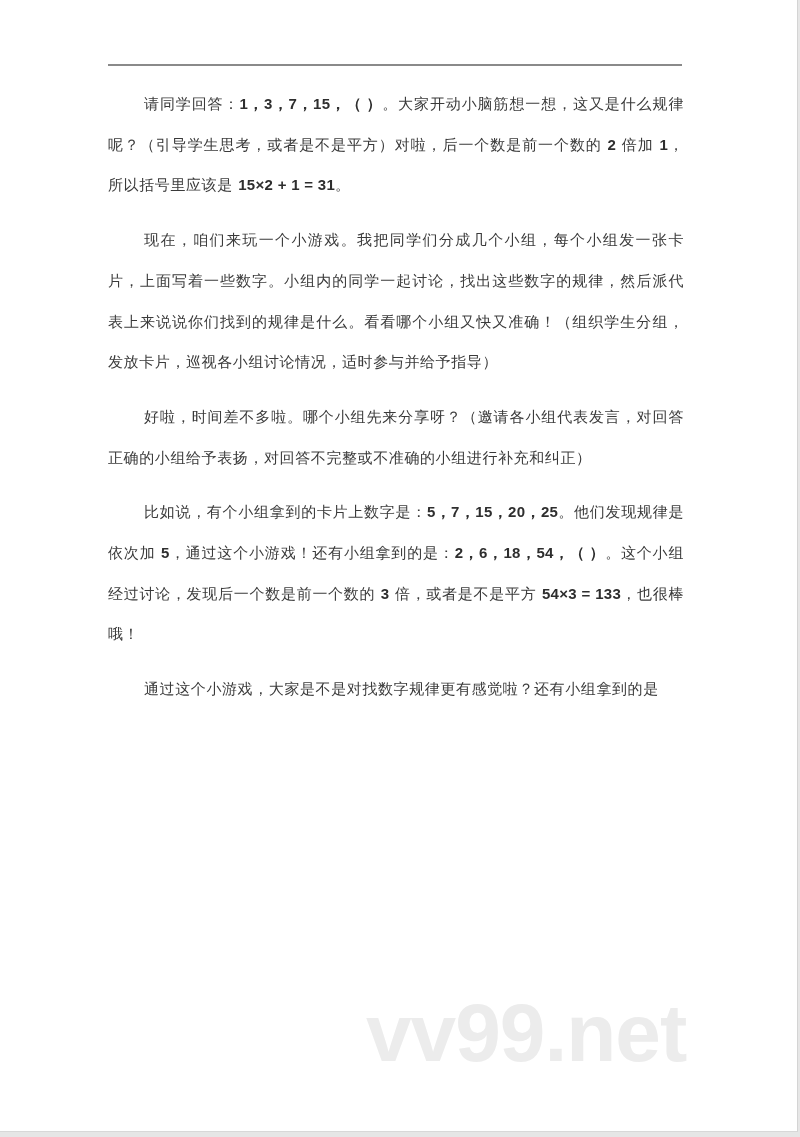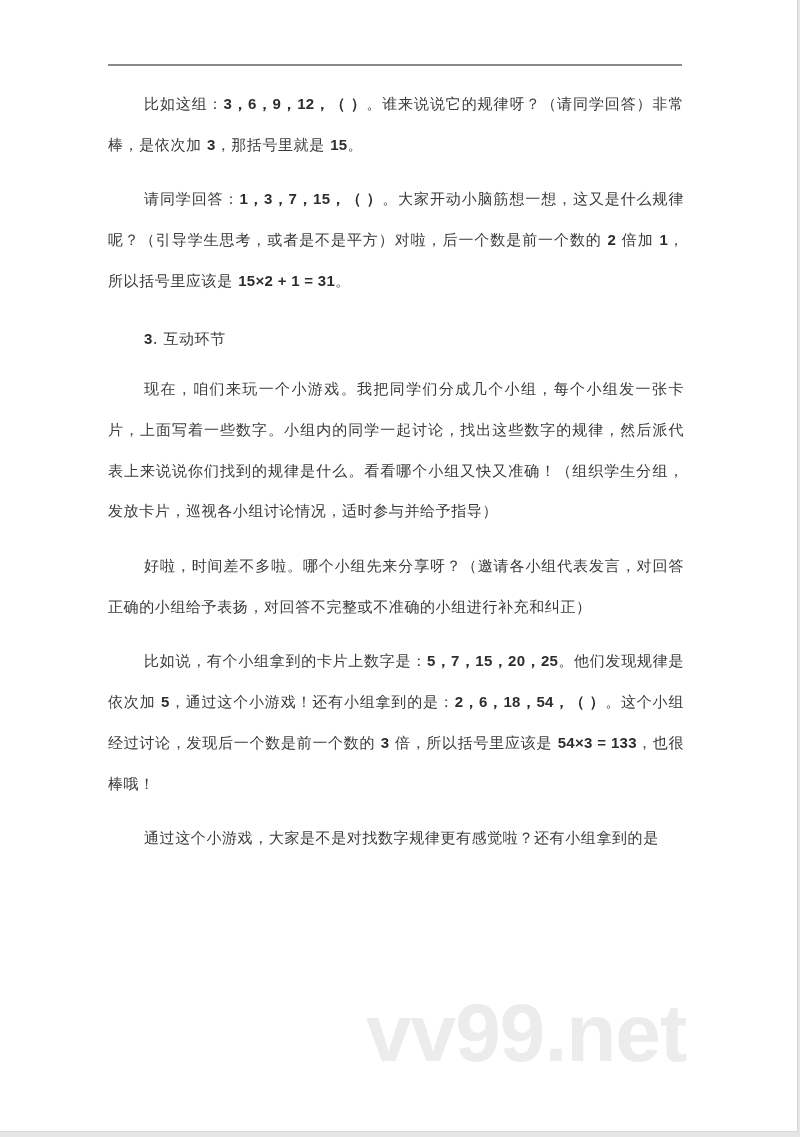--- a/index.html
+++ b/index.html
@@ -38,30 +38,28 @@
     line-height: 1;
   }
 </style>
 </head>
 <body>
 
 <div class="page">
   <div class="header-rule"></div>
 
   <div class="body-text">
-    <p class="para"><span>比如这组：</span><span class="num">3，6，9，12，（ ）</span><span>。谁来说说它的规律呀？（请同学回答）非常棒，是依次加 </span><span class="num">3</span><span>，那括号里就是 </span><span class="num">15</span><span>。</span></p>
 
     <p class="para"><span>请同学回答：</span><span class="num">1，3，7，15，（ ）</span><span>。大家开动小脑筋想一想，这又是什么规律呢？（引导学生思考，或者是不是平方）对啦，后一个数是前一个数的 </span><span class="num">2</span><span> 倍加 </span><span class="num">1</span><span>，所以括号里应该是 </span><span class="num">15×2 + 1 = 31</span><span>。</span></p>
 
 
-    <p class="para heading"><span class="num">3</span><span>. 互动环节</span></p>
 
     <p class="para"><span>现在，咱们来玩一个小游戏。我把同学们分成几个小组，每个小组发一张卡片，上面写着一些数字。小组内的同学一起讨论，找出这些数字的规律，然后派代表上来说说你们找到的规律是什么。看看哪个小组又快又准确！（组织学生分组，发放卡片，巡视各小组讨论情况，适时参与并给予指导）</span></p>
 
     <p class="para"><span>好啦，时间差不多啦。哪个小组先来分享呀？（邀请各小组代表发言，对回答正确的小组给予表扬，对回答不完整或不准确的小组进行补充和纠正）</span></p>
 
-    <p class="para"><span>比如说，有个小组拿到的卡片上数字是：</span><span class="num">5，7，15，20，25</span><span>。他们发现规律是依次加 </span><span class="num">5</span><span>，通过这个小游戏！还有小组拿到的是：</span><span class="num">2，6，18，54，（ ）</span><span>。这个小组经过讨论，发现后一个数是前一个数的 </span><span class="num">3</span><span> 倍，所以括号里应该是 </span><span class="num">54×3 = 133</span><span>，也很棒哦！</span></p>
+    <p class="para"><span>比如说，有个小组拿到的卡片上数字是：</span><span class="num">5，7，15，20，25</span><span>。他们发现规律是依次加 </span><span class="num">5</span><span>，通过这个小游戏！还有小组拿到的是：</span><span class="num">2，6，18，54，（ ）</span><span>。这个小组经过讨论，发现后一个数是前一个数的 </span><span class="num">3</span><span> 倍，或者是不是平方 </span><span class="num">54×3 = 133</span><span>，也很棒哦！</span></p>
 
     <p class="para"><span>通过这个小游戏，大家是不是对找数字规律更有感觉啦？还有小组拿到的是</span></p>
   </div>
 
   <div class="watermark">vv99.net</div>
 </div>
 
 </body></html>

